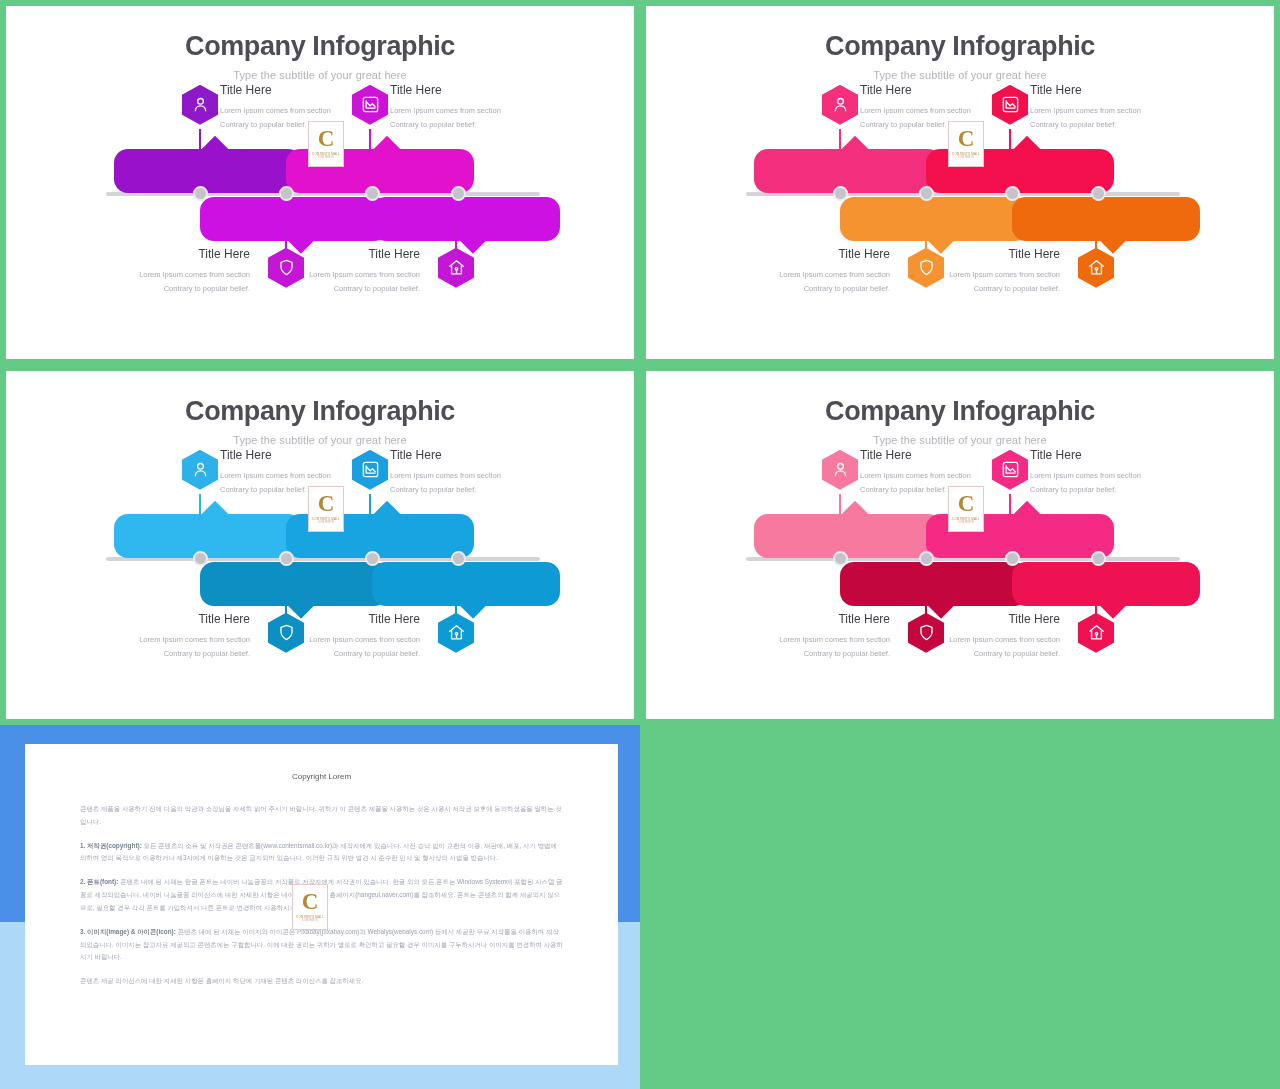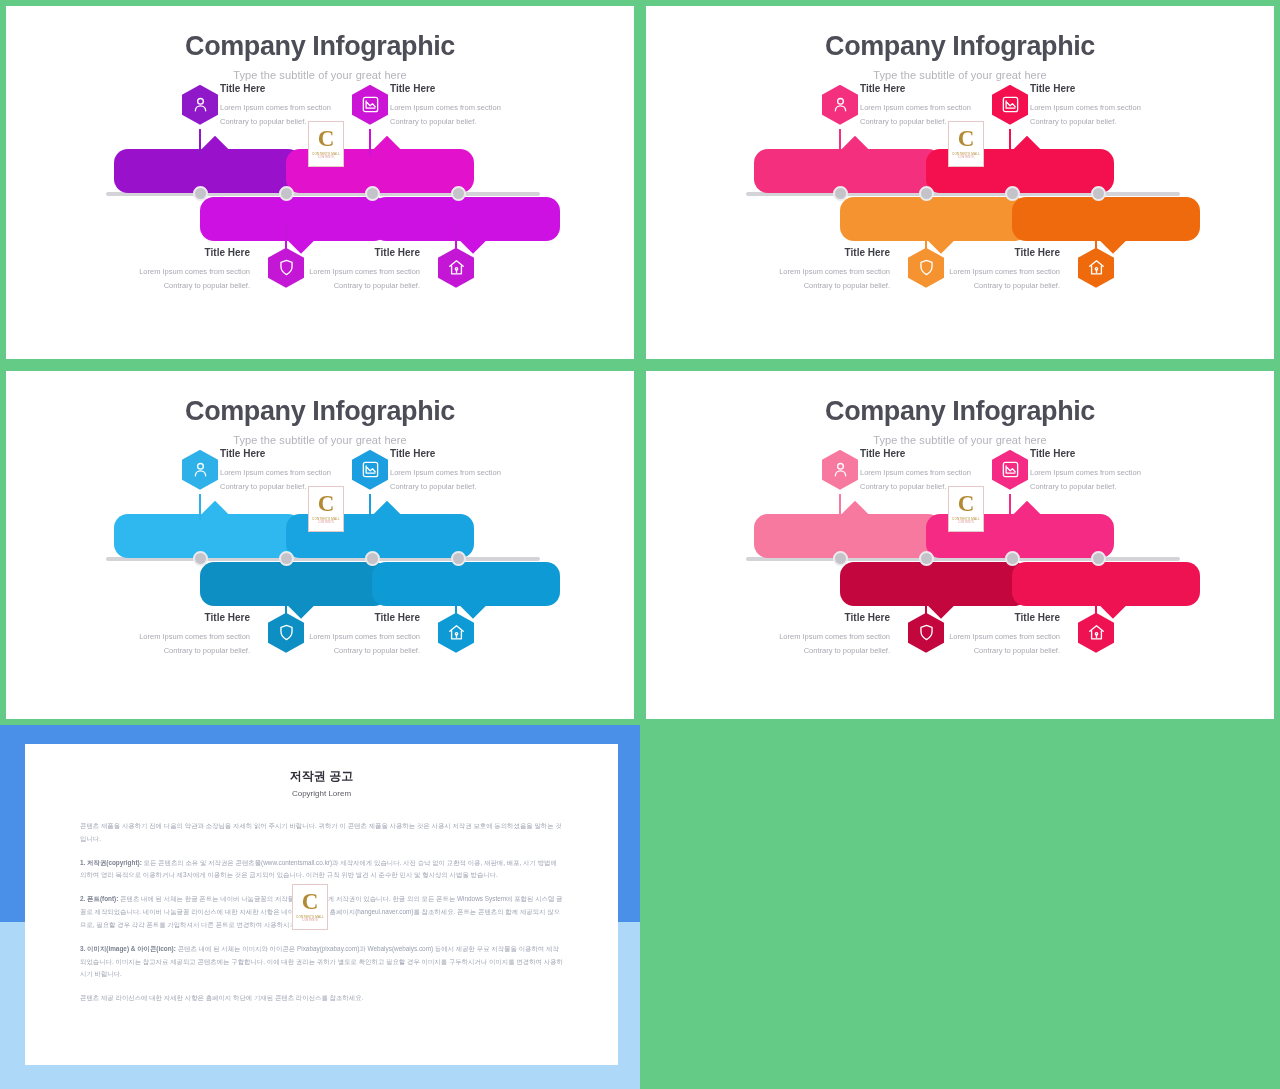--- a/index.html
+++ b/index.html
@@ -69,21 +69,21 @@
     position: relative; width: 36px; height: 40px;
     clip-path: polygon(50% 0%, 100% 25%, 100% 75%, 50% 100%, 0% 75%, 0% 25%);
     display: flex; align-items: center; justify-content: center;
   }
   .hex svg { width: 19px; height: 19px; }
   .stem { position: absolute; width: 2px; left: 17px; }
 
   
   .cap { position: absolute; width: 168px; }
   .cap .t {
-    font-size: 10px; font-weight: bold; color: #3f3f48; margin-bottom: 7px;
+    font-size: 12px; font-weight: normal; color: #3f3f48; margin-bottom: 7px;
   }
   .cap .l { font-size: 7.5px; color: #a9a9b2; line-height: 1.85; }
   .cap.left { text-align: right; }
 
   
   .wm {
     position: absolute; width: 36px; height: 46px; background: #fff;
     border: 1px solid #e6c9c9; display: flex; flex-direction: column;
     align-items: center; justify-content: center; z-index: 9;
   }
@@ -466,21 +466,20 @@
           <div class="c">C</div>
           <div class="w1">CONTENTS MALL</div>
           <div class="w2">CONTENTS</div>
         </div>
       </div>
   </div>
 
   <div class="slide" style="margin:0;background:transparent">
     <div class="cr-outer">
       <div class="cr-paper">
-        <div class="cr-h1">저작권 공고</div>
         <div class="cr-h2">Copyright Lorem</div>
         <div class="cr-body">
           <div class="cr-p">콘텐츠 제품을 사용하기 전에 다음의 약관과 소장님을 자세히 읽어 주시기 바랍니다. 귀하가 이 콘텐츠 제품을 사용하는 것은 사용시 저작권 보호에 동의하셨음을 말하는 것입니다.</div>
           <div class="cr-p"><b>1. 저작권(copyright):</b><span> 모든 콘텐츠의 소유 및 저작권은 콘텐츠몰(www.contentsmall.co.kr)과 제작자에게 있습니다. 사전 승낙 없이 교환적 이용, 재판매, 배포, 사기 방법에 의하여 영리 목적으로 이용하거나 제3자에게 이용하는 것은 금지되어 있습니다. 이러한 규칙 위반 발견 시 준수한 민사 및 형사상의 사법을 받습니다.</span></div>
           <div class="cr-p"><b>2. 폰트(font):</b><span> 콘텐츠 내에 된 서체는 한글 폰트는 네이버 나눔글꼴의 저작물로 저작자에게 저작권이 있습니다. 한글 외의 모든 폰트는 Windows System에 포함된 시스템 글꼴로 제작되었습니다. 네이버 나눔글꼴 라이선스에 대한 자세한 사항은 네이버 나눔글꼴 홈페이지(hangeul.naver.com)를 참조하세요. 폰트는 콘텐츠의 함께 제공되지 않으므로, 필요할 경우 각각 폰트를 가입하셔서 다른 폰트로 변경하여 사용하시기 바랍니다.</span></div>
           <div class="cr-p"><b>3. 이미지(image) &amp; 아이콘(icon):</b><span> 콘텐츠 내에 된 서체는 이미지와 아이콘은 Pixabay(pixabay.com)과 Webalys(webalys.com) 등에서 제공한 무료 저작물을 이용하여 제작되었습니다. 이미지는 참고자료 제공되고 콘텐츠에는 구함합니다. 이에 대한 권리는 귀하가 별도로 확인하고 필요할 경우 이미지를 구두하시거나 이미지를 변경하여 사용하시기 바랍니다.</span></div>
           <div class="cr-p">콘텐츠 제공 라이선스에 대한 자세한 사항은 홈페이지 하단에 기재된 콘텐츠 라이선스를 참조하세요.</div>
         </div>
       </div>
       <div class="wm" style="left:292px; top:159px;">

